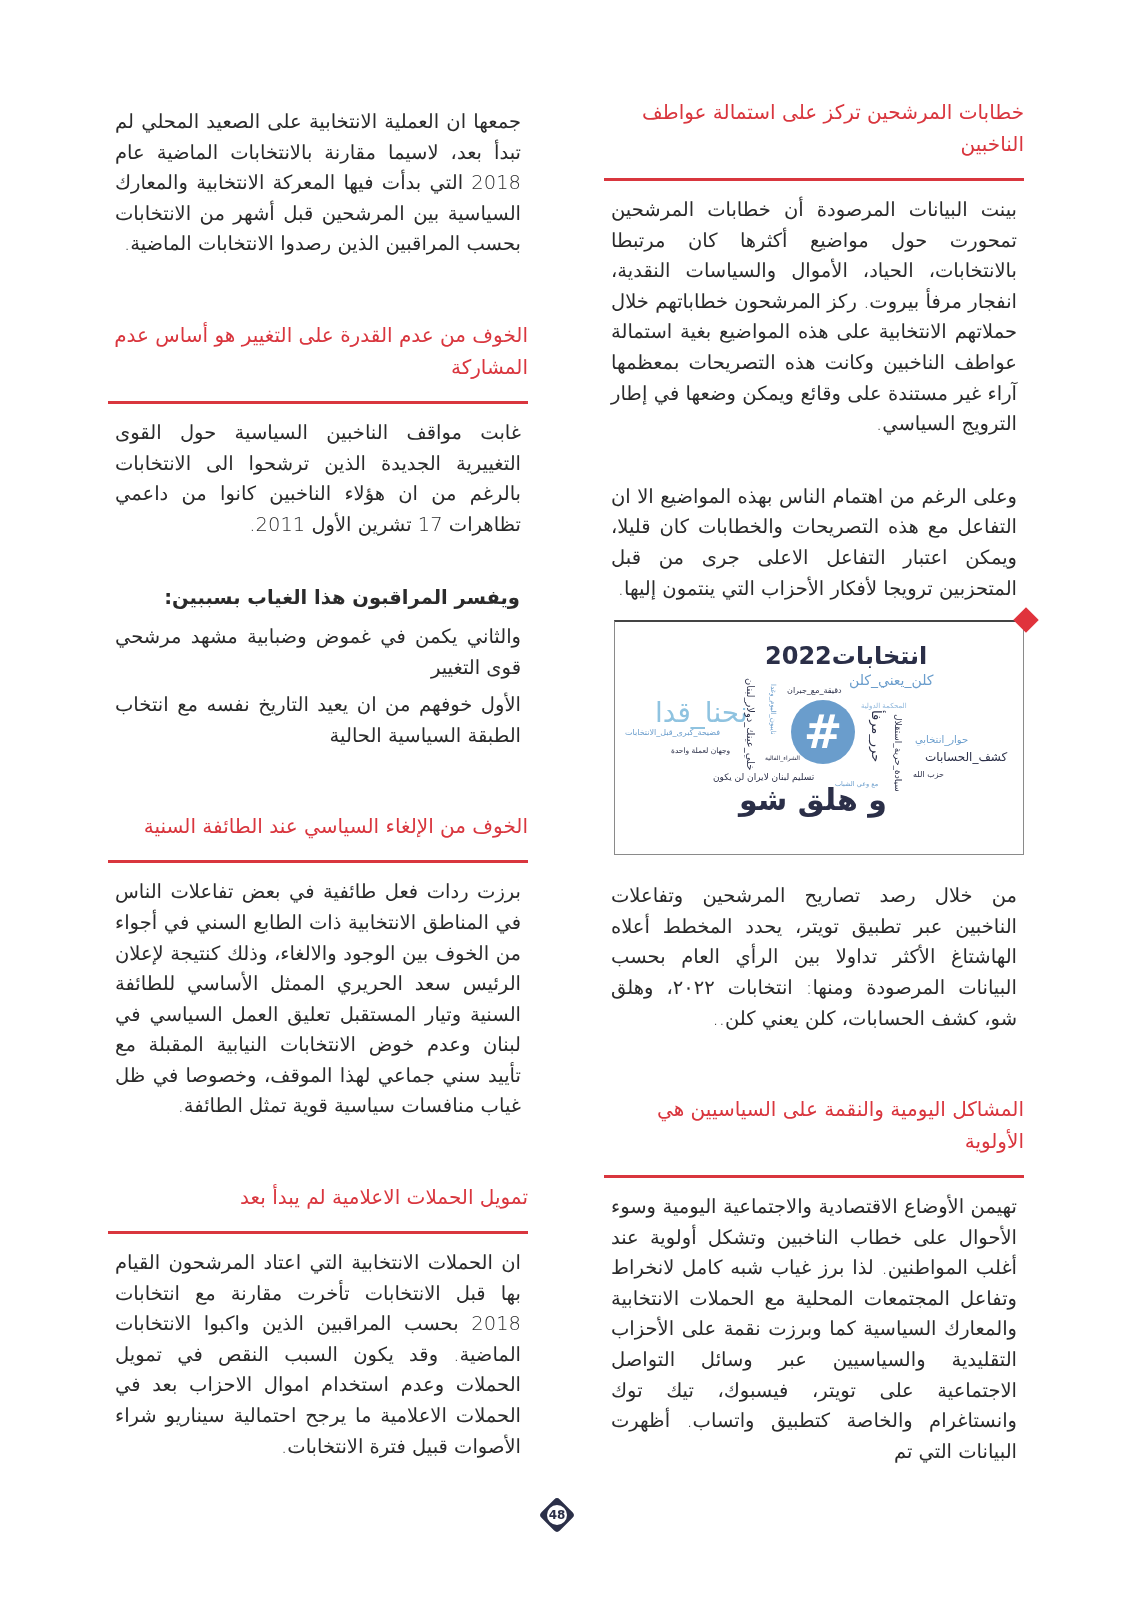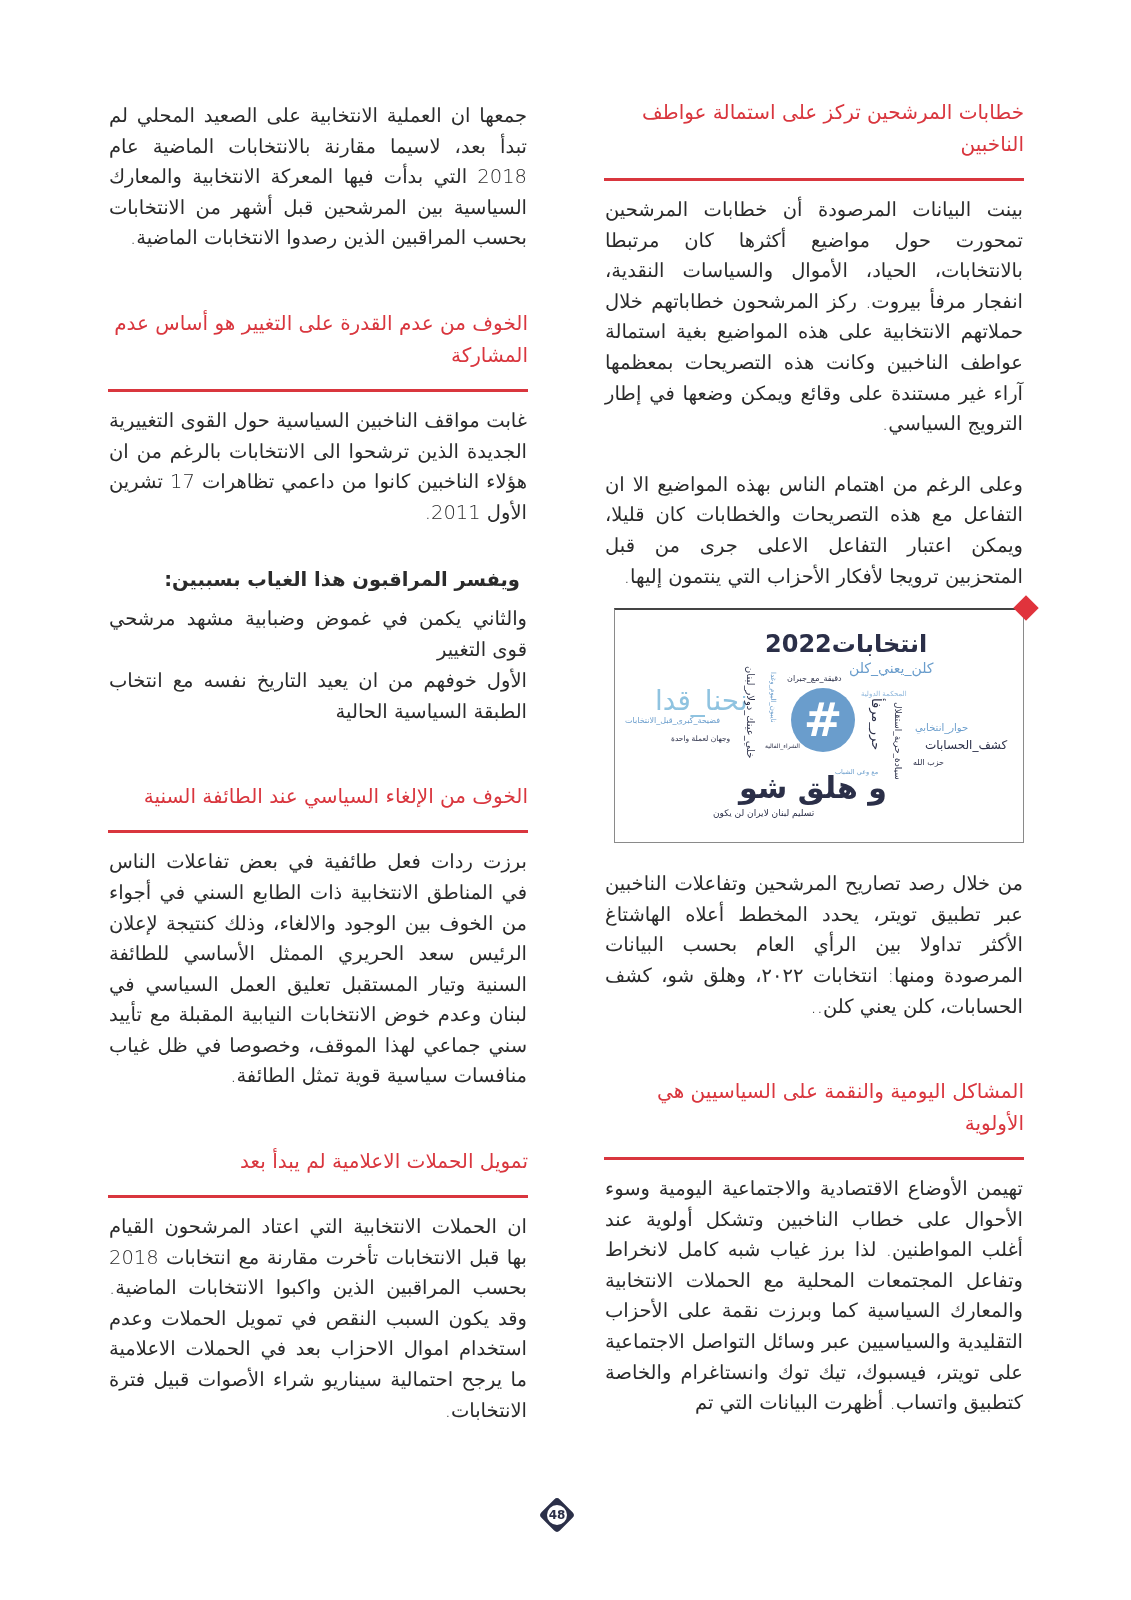--- a/index.html
+++ b/index.html
@@ -9,21 +9,21 @@
     }
     .col { position: absolute; direction: rtl; text-align: justify; }
     .col-right { left: 604px; width: 420px; top: 96px; }
     .col-left  { left: 108px; width: 420px; top: 100px; }
     .heading {
       color: #d9363e; font-weight: normal; font-size: 20px; line-height: 32px;
       text-align: right; margin: 0 0 18px 0;
     }
     .rule { height: 3px; background: #d9363e; margin: 0 0 14px 0; }
     .para {
-      font-size: 19.5px; line-height: 30.6px; margin: 1px; color: #2b2b2b;
+      font-size: 19.5px; line-height: 30.6px; margin: 7px; color: #2b2b2b;
       text-align: justify; text-align-last: right; font-weight: 300;
     }
     .gap-l { height: 28px; }
     .gap-xl { height: 52px; }
     .subhead { font-size: 19.5px; line-height: 30.6px; font-weight: bold; margin: 8px; color: #2b2b2b; }
     .figure {
       position: relative; width: 408px; height: 232px;
       border: 1px solid #8a8a8a; border-top: 2px solid #444; background: #fff;
       margin: 16px 0 26px 0; direction: ltr;
     }
@@ -56,21 +56,21 @@
     <div class="wc" style="left: 150px; top: 20px; font-size: 24px; font-weight: bold; color: rgb(43, 47, 72);">انتخابات2022</div>
     <div class="wc" style="left: 234px; top: 50px; font-size: 14px; color: rgb(106, 157, 204);">كلن_يعني_كلن</div>
     <div class="wc" style="left: 172px; top: 64px; font-size: 8px; color: rgb(43, 47, 72);">دقيقة_مع_جبران</div>
     <div class="wc" style="left: 246px; top: 80px; font-size: 7px; color: rgb(143, 183, 220);">المحكمة الدولية</div>
     <div class="wc" style="left: 40px; top: 74px; font-size: 28px; color: rgb(143, 195, 224);">نحنا_قدا</div>
     <div class="wc" style="left: 10px; top: 106px; font-size: 8px; color: rgb(106, 157, 204);">فضيحة_كبرى_قبل_الانتخابات</div>
     <div class="wc" style="left: 56px; top: 124px; font-size: 7.5px; color: rgb(43, 47, 72);">وجهان لعملة واحدة</div>
     <div class="wc wc-v" style="left: 130px; top: 56px; font-size: 10px; color: rgb(43, 47, 72);">خلي_عينك_دولار_لبنان</div>
     <div class="wc wc-v" style="left: 154px; top: 62px; font-size: 7px; color: rgb(106, 157, 204);">نايبون_اليوم_وغدا</div>
     <div class="wc" style="left: 150px; top: 132px; font-size: 6px; color: rgb(43, 47, 72);">الشراء_الفالية</div>
-    <div class="wc" style="left: 98px; top: 150px; font-size: 9px; color: rgb(43, 47, 72); margin-top: 48px;">تسليم لبنان لايران لن يكون</div>
+    <div class="wc" style="left: 98px; top: 150px; font-size: 9px; color: rgb(43, 47, 72);">تسليم لبنان لايران لن يكون</div>
     <div class="wc wc-v" style="left: 254px; top: 88px; font-size: 13px; color: rgb(43, 47, 72);">حرر_مرفأ</div>
     <div class="wc" style="left: 220px; top: 158px; font-size: 6.5px; color: rgb(106, 157, 204);">مع وعي الشباب</div>
     <div class="wc wc-v" style="left: 278px; top: 92px; font-size: 9px; color: rgb(43, 47, 72);">سيادة_حرية_استقلال</div>
     <div class="wc" style="left: 300px; top: 112px; font-size: 10px; color: rgb(106, 157, 204);">حوار_انتخابي</div>
     <div class="wc" style="left: 310px; top: 128px; font-size: 12px; color: rgb(43, 47, 72);">كشف_الحسابات</div>
     <div class="wc" style="left: 298px; top: 148px; font-size: 8px; color: rgb(43, 47, 72);">حزب الله</div>
     <div class="wc" style="left: 124px; top: 160px; font-size: 30px; font-weight: bold; color: rgb(43, 47, 72);">و هلق شو</div>
     <div class="hash-circle">
       <span style="color:#fff; font-size:46px; font-weight:bold; line-height:1;">#</span>
     </div>

